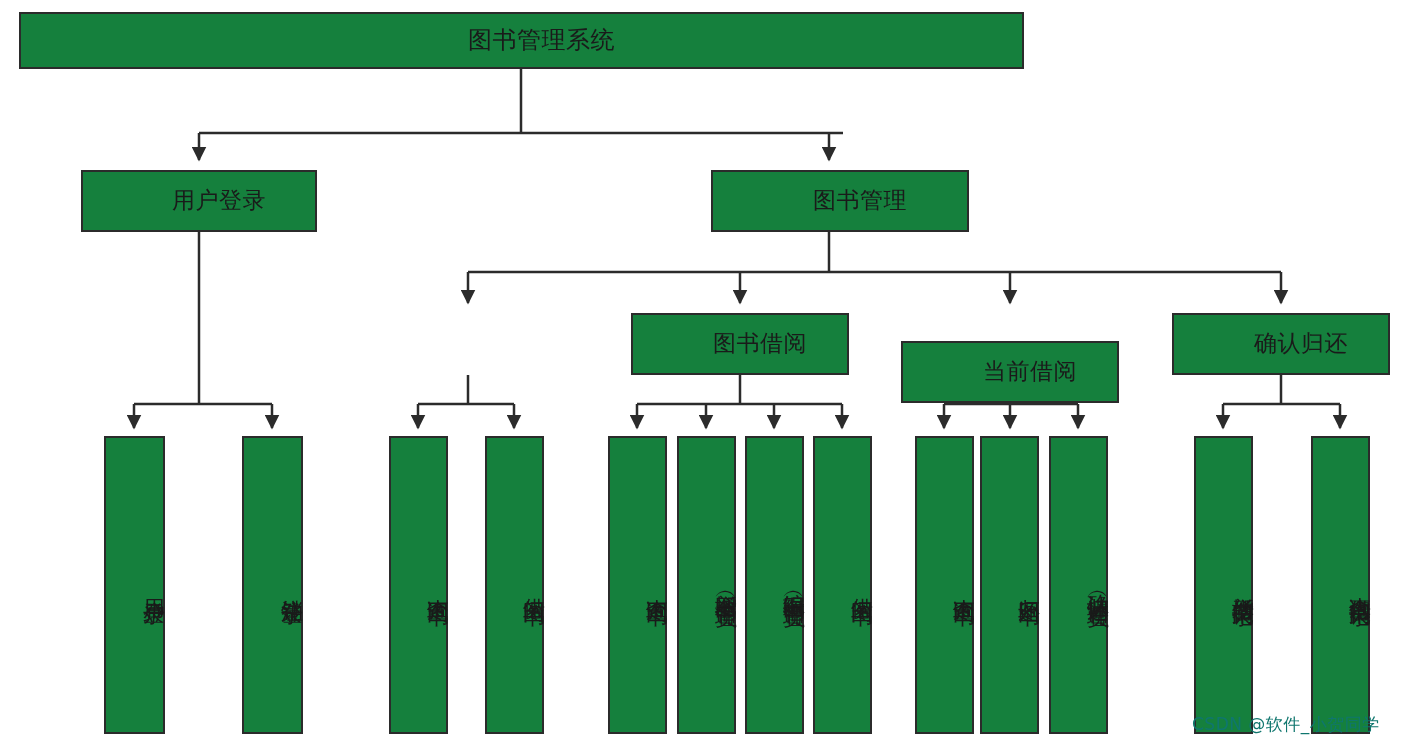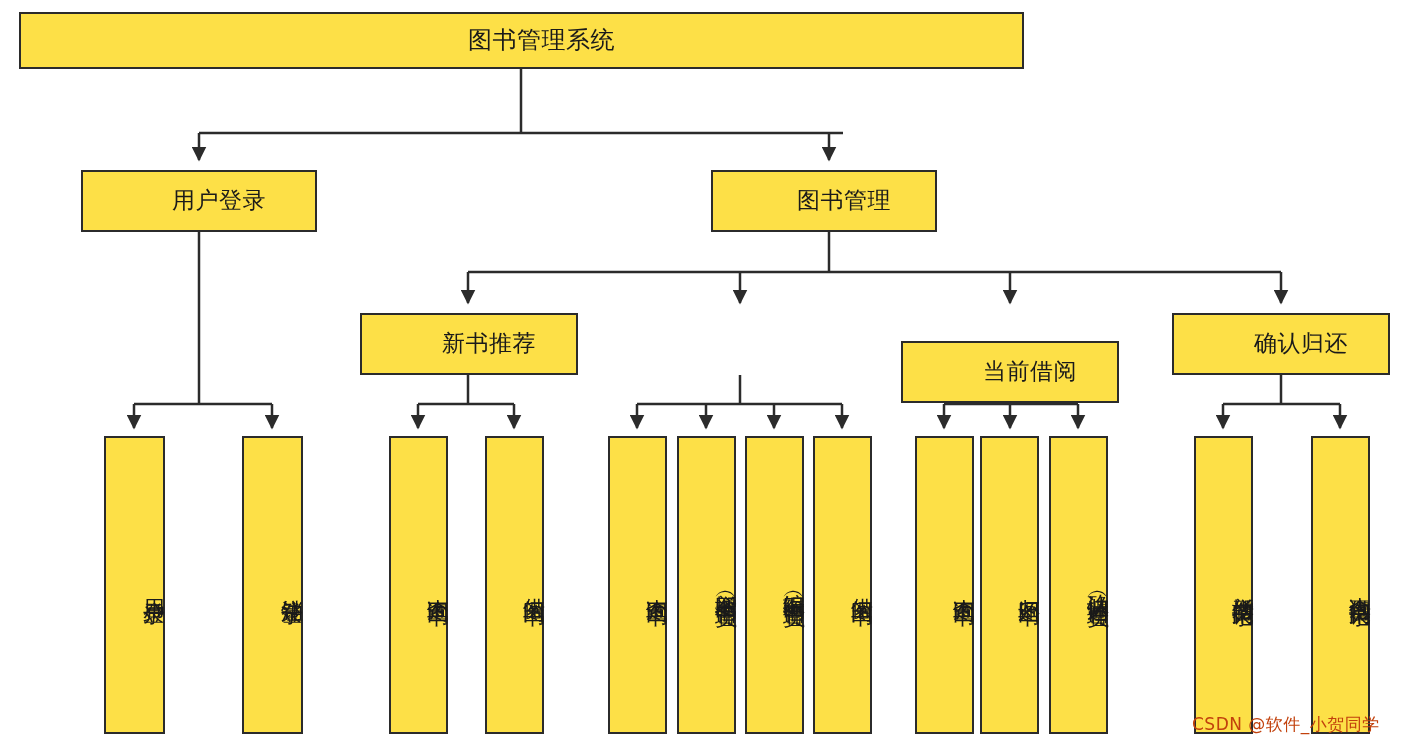--- a/index.html
+++ b/index.html
@@ -23,21 +23,21 @@
     left: 0;
     top: 0;
     width: 1405px;
     height: 747px;
     pointer-events: none;
   }
   .node {
     position: absolute;
     box-sizing: border-box;
     border: 2px solid #2b2b2b;
-    background: #fde047;
+    background: #15803d;
     display: flex;
     align-items: center;
     justify-content: center;
     color: #1a1a1a;
     padding-left: 40px;
   }
   .node .label {
     text-align: center;
     line-height: 1.12;
     letter-spacing: 0.5px;
@@ -52,21 +52,21 @@
     font-size: 22px;
     letter-spacing: 2px;
     line-height: 1.05;
     max-height: 280px;
   }
   .node.root .label {
     font-size: 24px;
   }
   .watermark {
     position: absolute;
-    color: #c2410c;
+    color: #0f766e;
     font-size: 17px;
     white-space: nowrap;
     letter-spacing: 0.5px;
     font-family: "DejaVu Sans", "Liberation Sans", sans-serif;
   }
 </style>
 </head>
 <body>
 
 <div id="canvas">
@@ -121,26 +121,26 @@
     </g>
   </svg>
 
   <div class="node horizontal root" style="left:19px; top:12px; width:1005px; height:57px;">
     <span class="label">图书管理系统</span>
   </div>
 
   <div class="node horizontal" style="left:81px; top:170px; width:236px; height:62px;">
     <span class="label">用户登录</span>
   </div>
-  <div class="node horizontal" style="left:711px; top:170px; width:226px; height:62px;">
+  <div class="node horizontal" style="left:711px; top:170px; width:258px; height:62px;">
     <span class="label">图书管理</span>
   </div>
 
-  <div class="node horizontal" style="left:360px; top:313px; width:218px; height:62px;">
-    <span class="label">新书推荐</span>
+  <div class="node horizontal" style="left:631px; top:313px; width:218px; height:62px;">
+    <span class="label">图书借阅</span>
   </div>
   <div class="node horizontal" style="left:901px; top:313px; width:218px; height:62px;margin-top:28px;">
     <span class="label">当前借阅</span>
   </div>
   <div class="node horizontal" style="left:1172px; top:313px; width:218px; height:62px;">
     <span class="label">确认归还</span>
   </div>
 
   <div class="node vertical" style="left:104px; top:436px; width:61px; height:298px;">
     <span class="label">用户登录</span>

